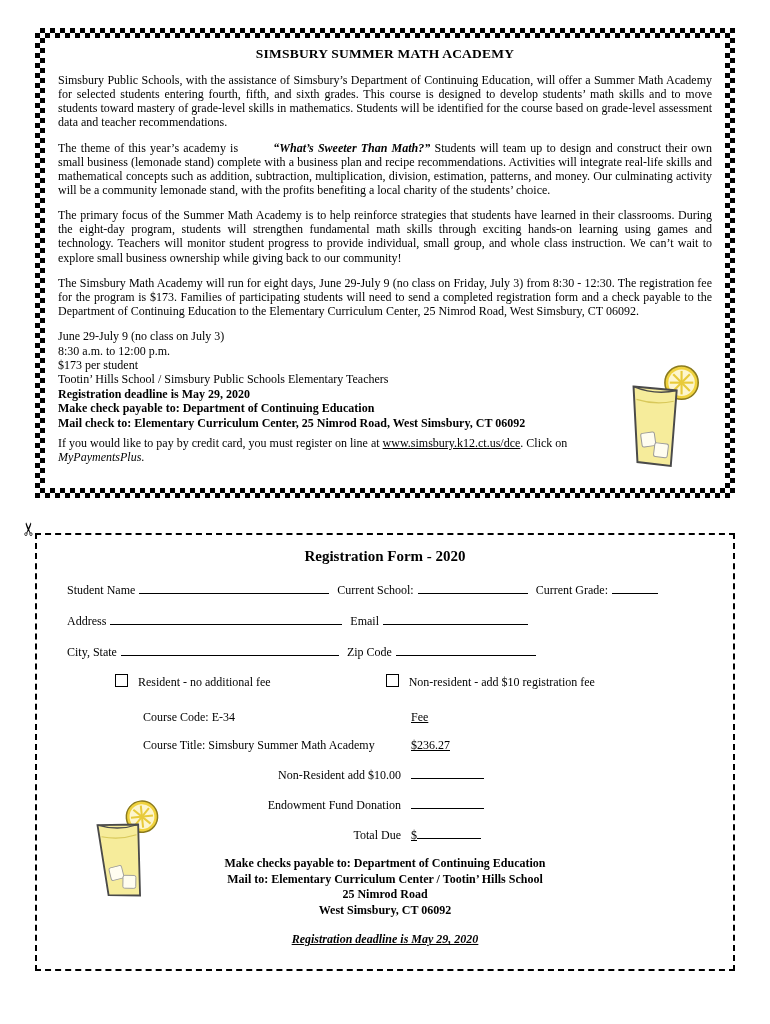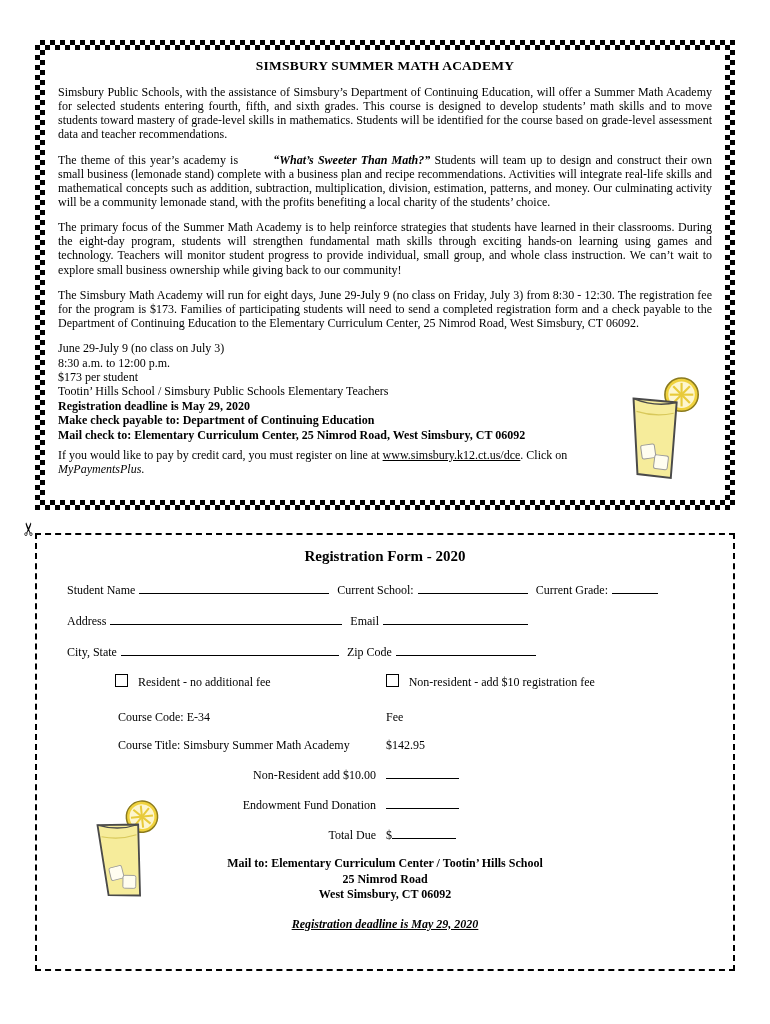--- a/index.html
+++ b/index.html
@@ -3,21 +3,21 @@
 <meta charset="utf-8">
 <style>
   html,body{margin:0;padding:0;}
   body{
     width:770px;height:1024px;background:#ffffff;position:relative;
     font-family:"Liberation Serif", serif;color:#000;
     -webkit-font-smoothing:antialiased;
   }
   
   .flyer-border{
-    position:absolute;left:35px;top:40px;width:700px;box-sizing:border-box;
+    position:absolute;left:35px;top:28px;width:700px;box-sizing:border-box;
     background:repeating-conic-gradient(#000 0% 25%, #fff 0% 50%);
     background-size:10px 10px;
     padding:10px;
   }
   .flyer-inner{
     position:relative;background:#fff;padding:5px 13px 12px;
     font-size:12px;line-height:1.18;
   }
   .flyer-title{
     font-size:13.5px;font-weight:bold;text-align:center;margin:3px 0 11px;
@@ -51,21 +51,21 @@
     display:inline-block;border-bottom:1px solid #000;height:12px;
     vertical-align:baseline;
   }
   .check-row{ margin:8px 0 20px;white-space:nowrap; }
   .checkbox{
     display:inline-block;width:11px;height:11px;border:1.5px solid #000;
     vertical-align:-1px;margin-right:10px;background:#fff;
   }
   .cb1{ margin-left:48px; }
   .cb2{ margin-left:112px; }
-  .fees{ margin-left:51px;margin-top:2px; }
+  .fees{ margin-left:76px;margin-top:2px;text-decoration:underline; }
   .fee-row{ margin-bottom:13px;white-space:nowrap; }
   .fee-left{ display:inline-block;width:268px;box-sizing:border-box; }
   .fee-left.right{ text-align:right;padding-right:10px; }
   .footer{ text-align:center;font-weight:bold;margin-top:12px;line-height:1.3; }
   .deadline-line{
     text-align:center;font-weight:bold;font-style:italic;text-decoration:underline;
     margin-top:14px;
   }
 </style>
 </head>
@@ -137,34 +137,35 @@
   <div class="check-row">
     <span class="checkbox cb1"></span><span>Resident - no additional fee</span>
     <span class="checkbox cb2"></span><span>Non-resident - add $10 registration fee</span>
   </div>
 
   <div class="fees">
     <div class="fee-row">
       <span class="fee-left">Course Code: E-34</span><span>Fee</span>
     </div>
     <div class="fee-row">
-      <span class="fee-left">Course Title: Simsbury Summer Math Academy</span><span>$142.95</span>
+      <span class="fee-left">Course Title: Simsbury Summer Math Academy</span><span>$236.27</span>
     </div>
     <div class="fee-row">
       <span class="fee-left right">Non-Resident add $10.00</span><span class="blank" style="width:73px"></span>
     </div>
     <div class="fee-row">
       <span class="fee-left right">Endowment Fund Donation</span><span class="blank" style="width:73px"></span>
     </div>
     <div class="fee-row">
       <span class="fee-left right">Total Due</span><span>$</span><span class="blank" style="width:64px"></span>
     </div>
   </div>
 
   <div class="footer">
+    <div>Make checks payable to:  Department of Continuing Education</div>
     <div>Mail to:  Elementary Curriculum Center / Tootin’ Hills School</div>
     <div>25 Nimrod Road</div>
     <div>West Simsbury, CT 06092</div>
   </div>
 
   <div class="deadline-line">Registration deadline is May 29, 2020</div>
 
   <svg class="lemonade-bottom" viewBox="0 0 100 120" aria-hidden="true">
     <g transform="translate(72,27)">
       <circle r="17" fill="#f0d23e" stroke="#8a7a1e" stroke-width="1.6"></circle>

